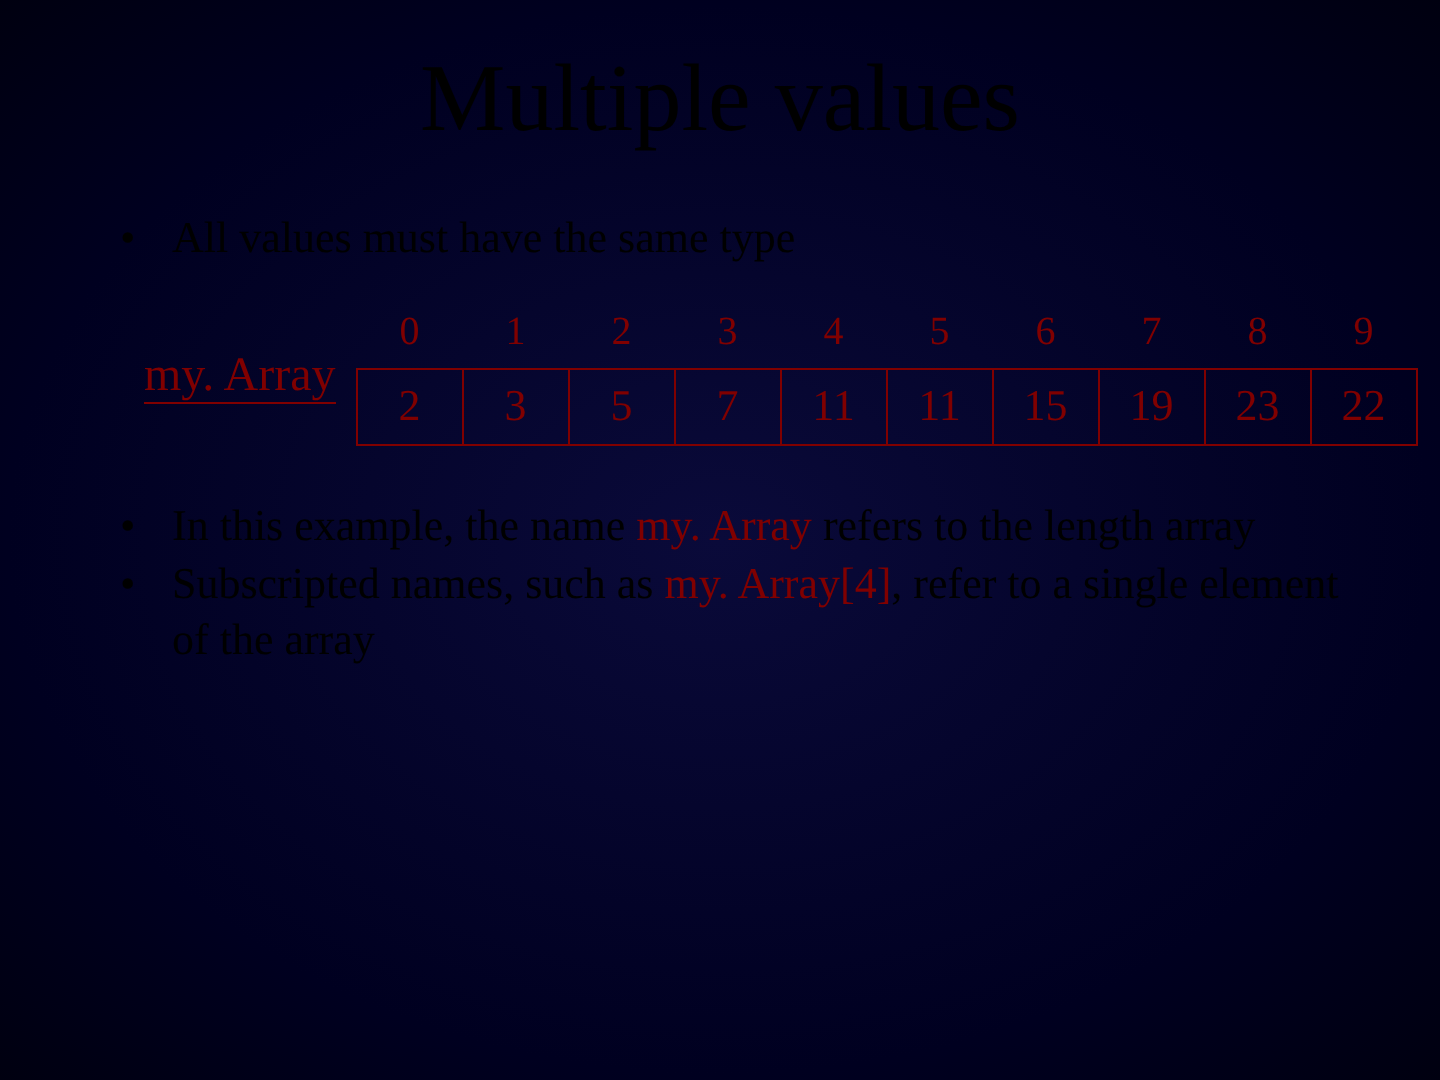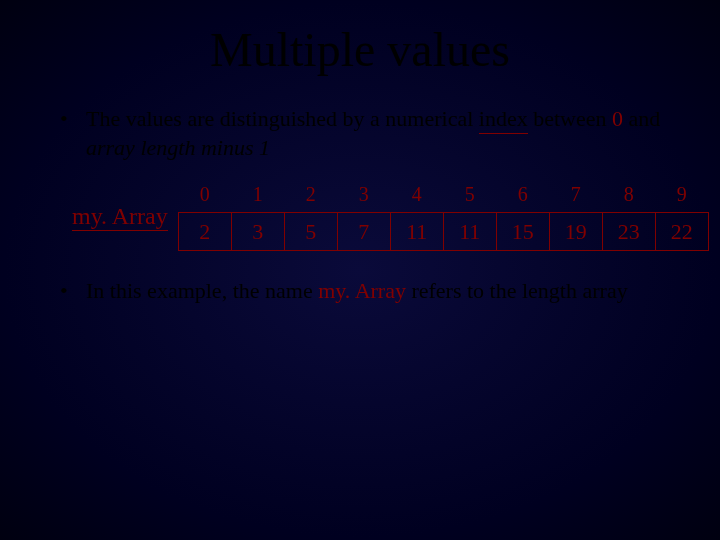--- a/index.html
+++ b/index.html
@@ -81,21 +81,21 @@
     color: #800000;
   }
 </style>
 </head>
 <body>
 
 <h1 class="title">Multiple values</h1>
 
 <ul class="bullets">
   <li>
-    <span>The values are distinguished by a numerical </span><span class="underline">index</span><span> between </span><span class="mono-zero">0</span><span> and </span><span class="italic">array length minus 1</span>
+    <span>All values must have the same type</span>
   </li>
 </ul>
 
 <div class="array-area">
   <span class="array-label">my. Array</span>
   <table class="array-table">
     <tbody>
         <tr>
       <td class="idx">0</td>
       <td class="idx">1</td>
@@ -121,13 +121,16 @@
       <td class="cell">22</td>
     </tr>
   </tbody>
     </table>
 </div>
 
 <ul class="bullets">
   <li>
     <span>In this example, the name </span><span class="code-inline">my. Array</span><span> refers to the length array</span>
   </li>
+  <li>
+    <span>Subscripted names, such as </span><span class="code-inline">my. Array[4]</span><span>, refer to a single element of the array</span>
+  </li>
 </ul>
 
 </body></html>

